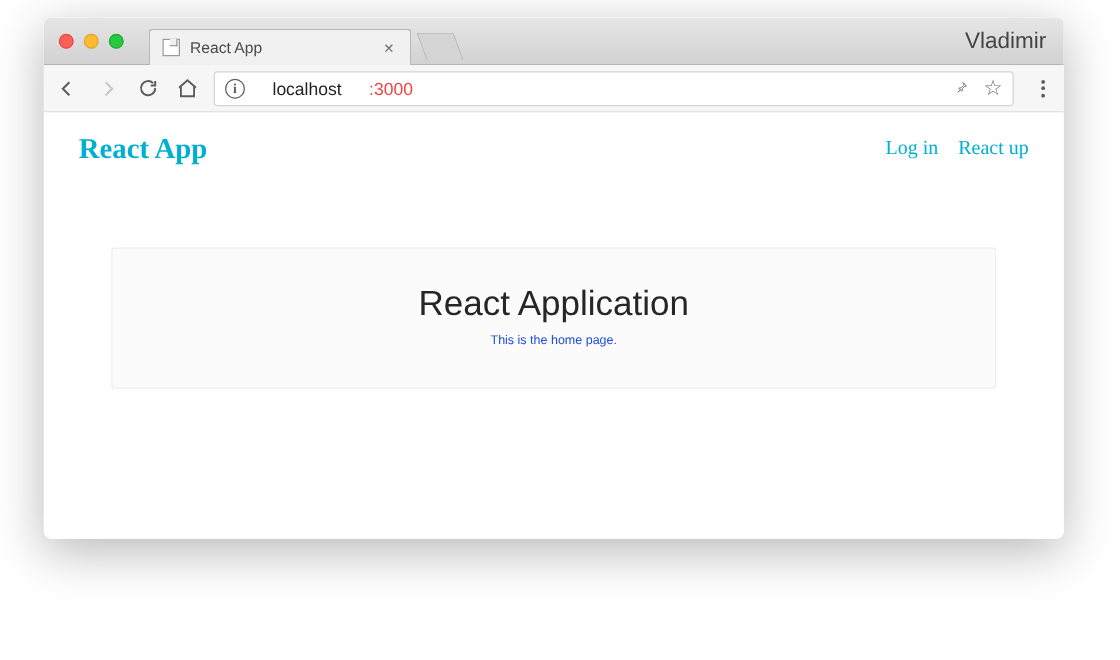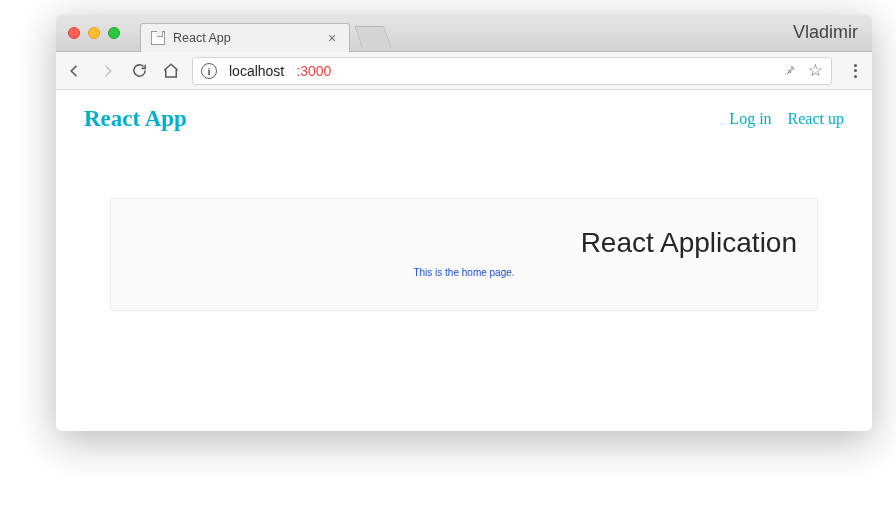--- a/index.html
+++ b/index.html
@@ -5,21 +5,21 @@
     * { margin: 0; padding: 0; box-sizing: border-box; }
     body {
       font-family: -apple-system, BlinkMacSystemFont, "Segoe UI", Helvetica, Arial, sans-serif;
       background: transparent;
       width: 896px;
       height: 528px;
       position: relative;
     }
     .window {
       position: absolute;
-      left: 56px;
+      left: 35px;
       top: 14px;
       width: 816px;
       height: 417px;
       background: #fff;
       border-radius: 6px;
       box-shadow: 0 10px 40px rgba(0,0,0,0.28);
       overflow: hidden;
       display: flex;
       flex-direction: column;
     }
@@ -124,21 +124,21 @@
     .nav-icon.disabled { color: #bfbfbf; cursor: default; }
     .addrbar {
       flex: 1;
       height: 28px;
       background: #fff;
       border: 1px solid #d5d5d5;
       border-radius: 3px;
       display: flex;
       align-items: center;
       padding: 0 8px;
-      gap: 12px;
+      gap: 22px;
       font-size: 14px;
       color: #222;
     }
     .info-icon {
       width: 16px; height: 16px;
       border-radius: 50%;
       border: 1.4px solid #5f5f5f;
       display: flex; align-items: center; justify-content: center;
     }
     .info-icon::after {
@@ -209,21 +209,20 @@
       border: 1px solid #ededed;
       border-radius: 3px;
       padding: 28px 20px 32px 20px;
       text-align: center;
     }
     .jumbo h1 {
       font-size: 28px;
       font-weight: 400;
       color: #262626;
       margin-bottom: 8px;
-      text-align: right;
     }
     .jumbo p {
       font-size: 10px;
       color: #1d4ed8;
     }
   </style>
 </head>
 <body>
 
 <div class="window">

